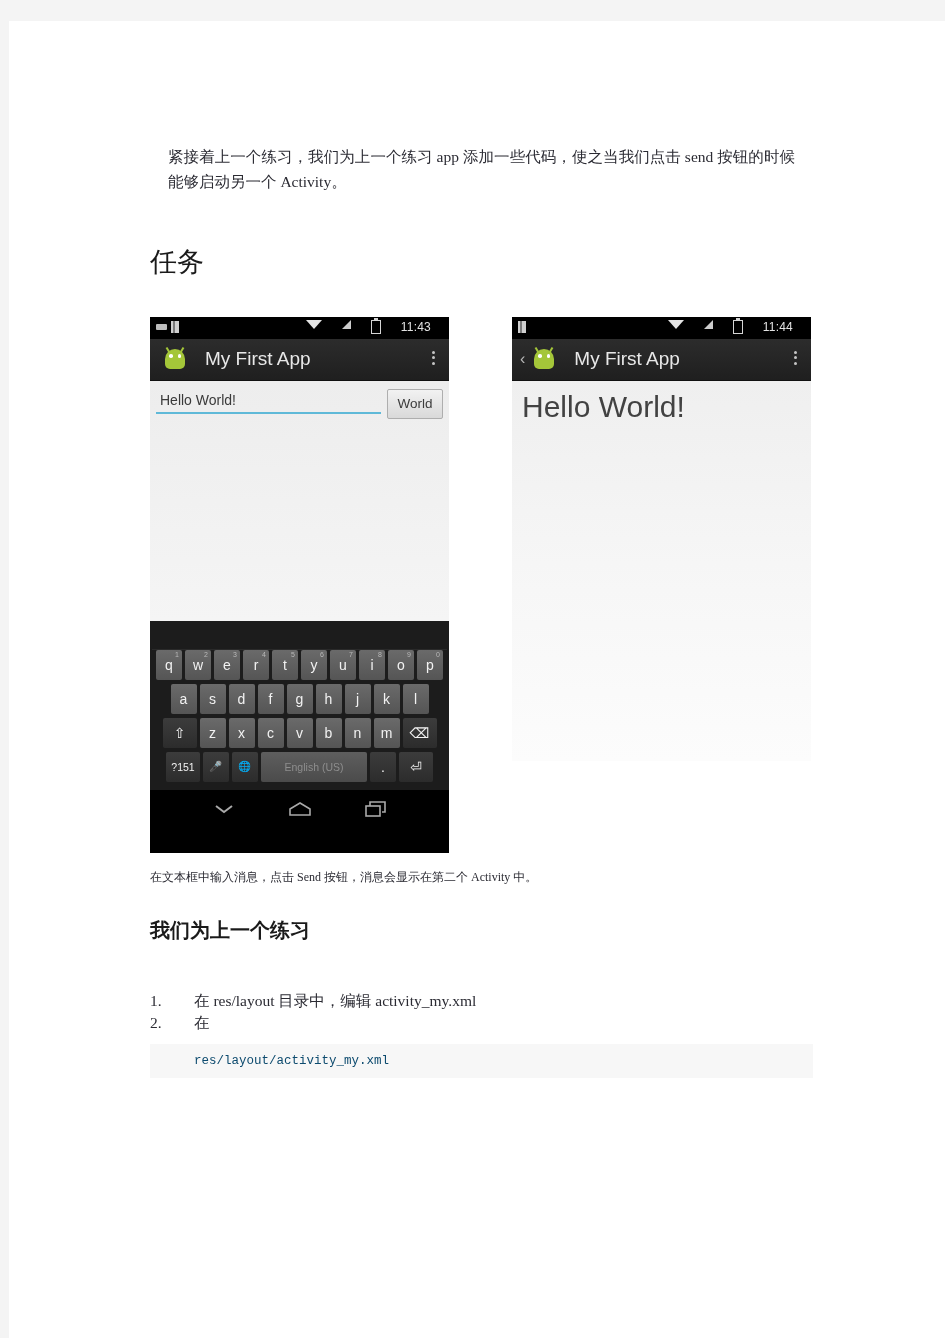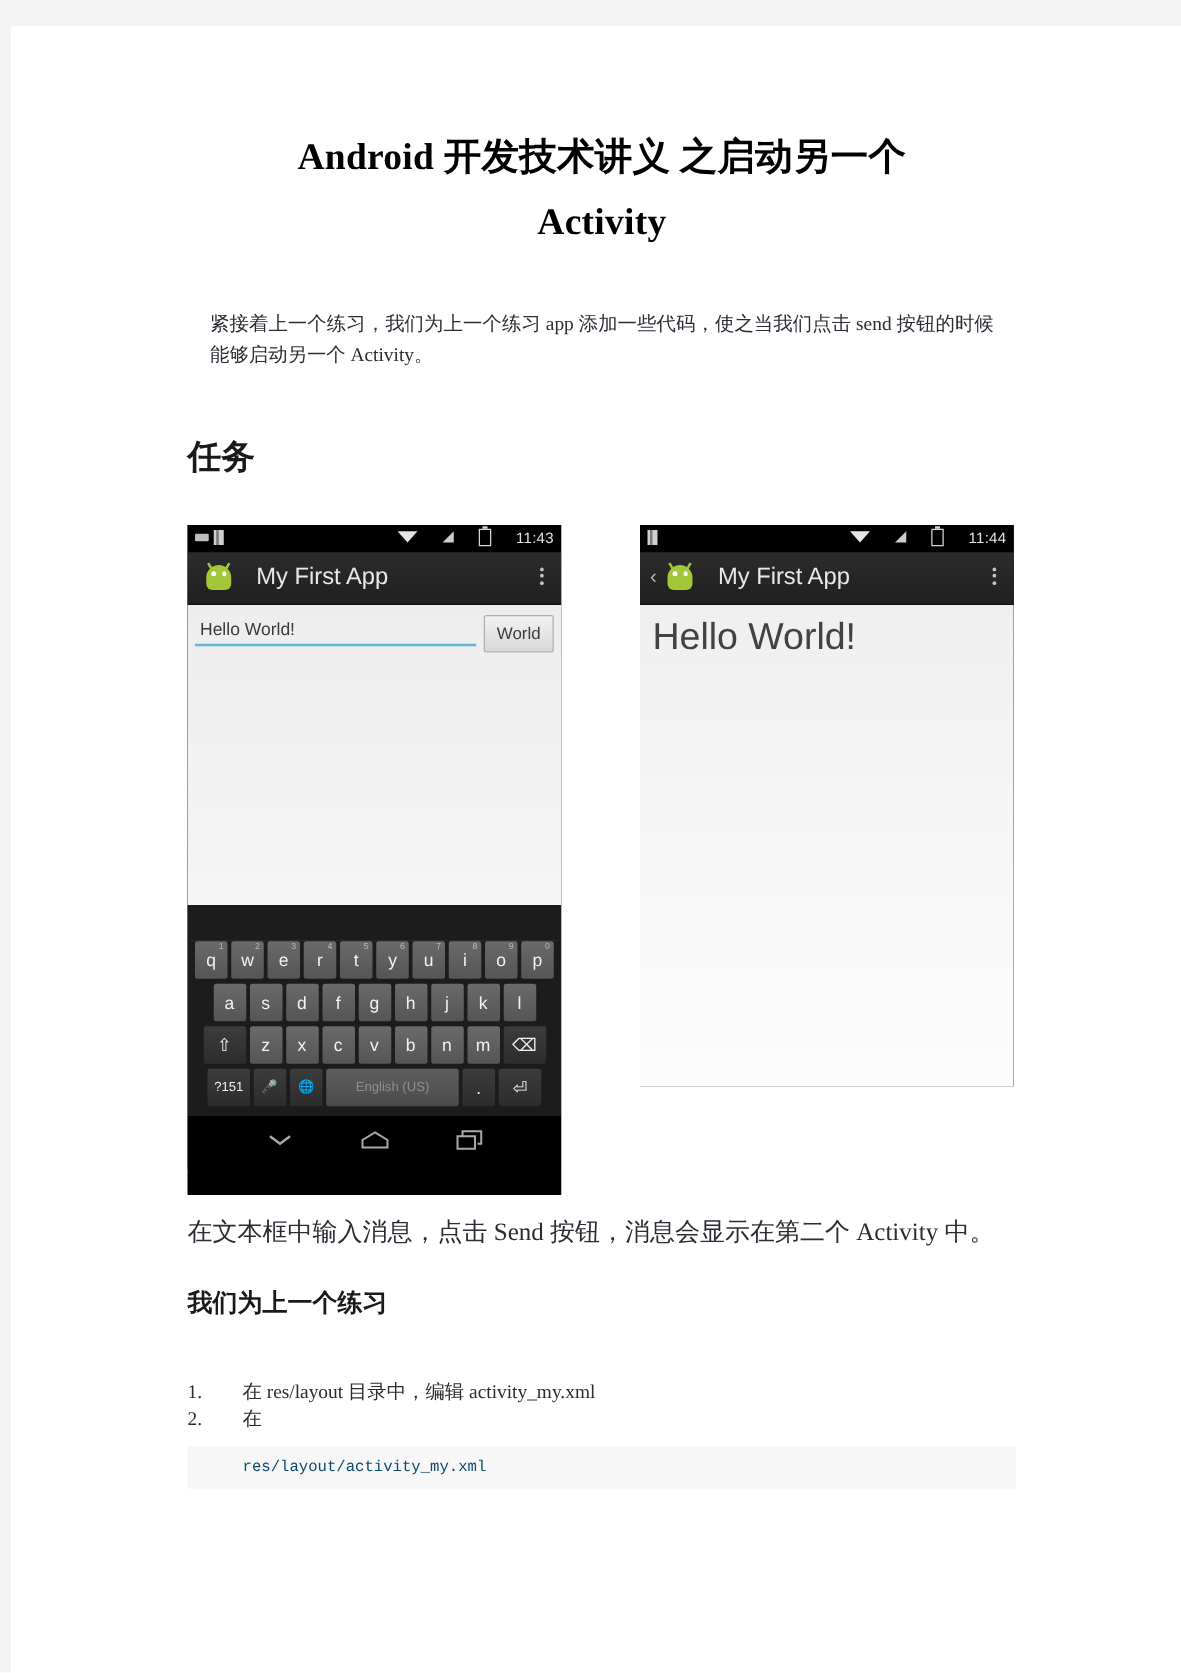--- a/index.html
+++ b/index.html
@@ -55,37 +55,37 @@
     line-height: 1.62;
     color: #2b2b33;
     margin: 18px;
     text-align: justify;
   }
   .para.intro { margin-top: 44px; }
 
   .h2 {
     font-family: "Liberation Serif", serif;
     font-size: 27px;
-    font-weight: bold;
+    font-weight: normal;
     color: #1a1a1a;
     margin: 0;
     line-height: 1.2;
   }
   .h3 {
     font-family: "Liberation Serif", serif;
     font-size: 20px;
     font-weight: bold;
     color: #1a1a1a;
     margin: 0;
     line-height: 1.2;
   }
 
   .caption {
     font-family: "Liberation Serif", serif;
-    font-size: 20px;
+    font-size: 12px;
     color: #2b2b33;
     margin: 0;
   }
 
   .olist {
     margin: 0; padding: 0;
     list-style: none;
     font-family: "Liberation Serif", serif;
     font-size: 15.5px;
     color: #2b2b33;
@@ -130,21 +130,21 @@
 
   
   .statusbar {
     height: 22px;
     background: #000000;
     position: relative;
     color: #d8d8d8;
     font-size: 11.5px;
   }
   .sb-left { position: absolute; left: 6px; top: 4px; display: flex; gap: 4px; align-items: center;}
-  .sb-right { position: absolute; right: 6px; top: 3px; display: flex; gap: 20px; align-items: center;}
+  .sb-right { position: absolute; right: 18px; top: 3px; display: flex; gap: 20px; }
   .ic-usb { width: 11px; height: 6px; background: #bdbdbd; border-radius: 1px; display:inline-block;}
   .ic-sim { width: 8px; height: 12px; background: #cfcfcf; display:inline-block; position:relative;}
   .ic-sim::after{content:"";position:absolute;left:2px;top:0;width:1.5px;height:12px;background:#7a7a7a;}
   .ic-wifi { width:0;height:0;border-left:8px solid transparent;border-right:8px solid transparent;border-top:9px solid #e6e6e6; display:inline-block;}
   .ic-signal { width:0;height:0;border-left:9px solid transparent;border-bottom:9px solid #cdcdcd; display:inline-block;}
   .ic-batt { width:8px;height:12px;border:1.5px solid #d5d5d5;display:inline-block;position:relative;}
   .ic-batt::before{content:"";position:absolute;left:2px;top:-3px;width:4px;height:2px;background:#d5d5d5;}
   .sb-time { font-size: 12px; color: #e3e3e3; letter-spacing:0.2px; }
 
   
@@ -277,24 +277,20 @@
 </style>
 </head>
 <body>
 
 <div class="page-gutter-top"></div>
 <div class="page-gutter-left"></div>
 
 <div class="page">
   <div class="content">
 
-    <h1 class="doc-title">
-      <span>Android 开发技术讲义 之启动另一个</span>
-      <span class="line2">Activity</span>
-    </h1>
 
     <p class="para intro">紧接着上一个练习，我们为上一个练习 app 添加一些代码，使之当我们点击 send 按钮的时候能够启动另一个 Activity。</p>
 
     <div style="height:34px"></div>
     <h2 class="h2">任务</h2>
 
     <div style="height:38px"></div>
 
     <div class="figures">
 

